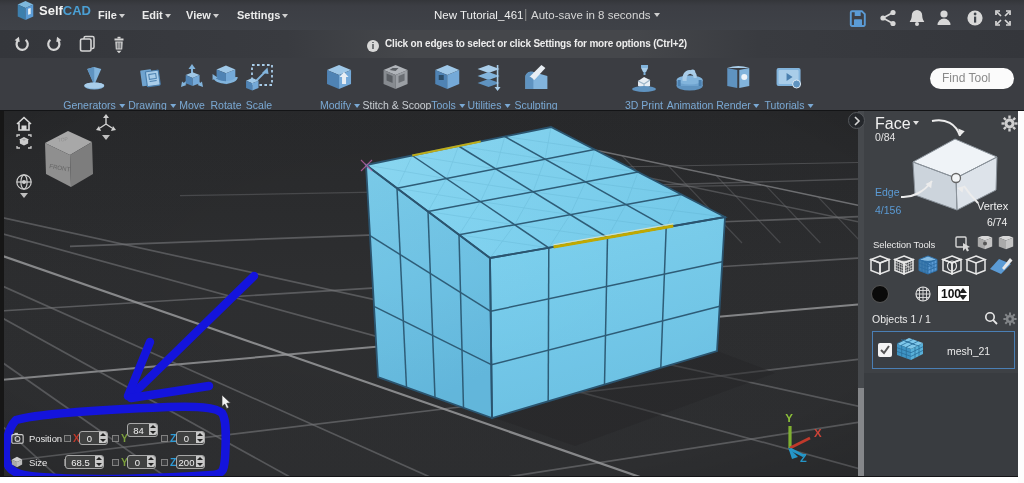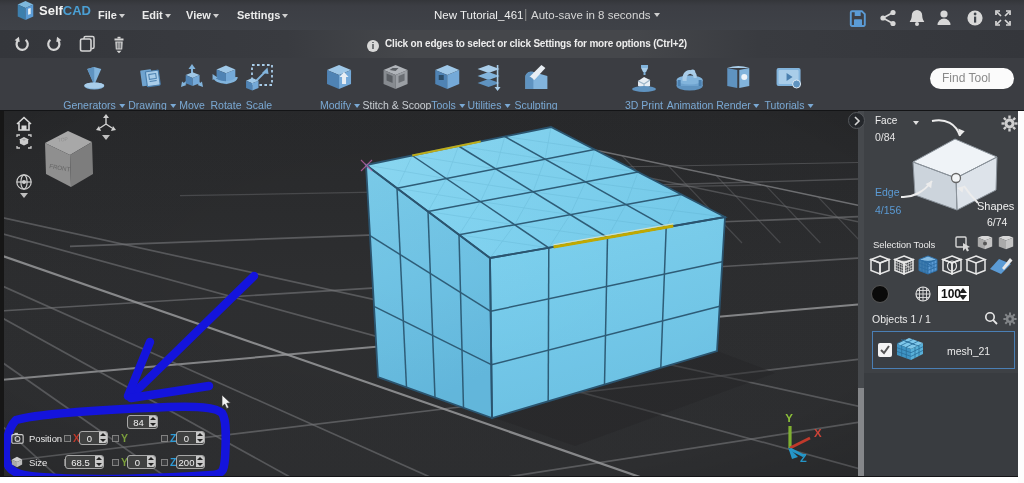--- a/index.html
+++ b/index.html
@@ -412,21 +412,21 @@
     <span class="axl ax" style="left:73px;top:321px">X</span>
     <div class="spin" style="left:79px;top:320px;width:29px">
       <span class="sv">0</span>
       <span class="sb">
         <i class="up"></i>
         <i class="dn"></i>
       </span>
     </div>
     <div class="cb" style="left:112px;top:324px"></div>
     <span class="axl ay" style="left:121px;top:321px">Y</span>
-    <div class="spin" style="left:127px;top:304px;width:31px">
+    <div class="spin" style="left:127px;top:312px;width:31px">
       <span class="sv">84</span>
       <span class="sb">
         <i class="up"></i>
         <i class="dn"></i>
       </span>
     </div>
     <div class="cb" style="left:161px;top:324px"></div>
     <span class="axl az" style="left:170px;top:321px">Z</span>
     <div class="spin" style="left:176px;top:320px;width:29px">
       <span class="sv">0</span>
@@ -467,41 +467,41 @@
         <i class="up"></i>
         <i class="dn"></i>
       </span>
     </div>
   </div>
 <div id="leftblack"></div>
 <div id="divider"></div>
 <div id="divthumb"></div>
 <div id="panel"></div>
 <div id="pc">
-    <span style="position:absolute;left:875px;top:115px;font-size:10px;color:#f0f0f0">Face</span>
+    <span style="position:absolute;left:875px;top:115px;font-size:16px;color:#f0f0f0">Face</span>
     <span class="crt" style="position:absolute;left:911px;top:121px;border-top-color:#e0e0e0"></span>
     <span style="position:absolute;left:875px;top:131px;font-size:10.5px;color:#e4e4e4">0/84</span>
     <svg style="position:absolute;left:1001px;top:115px" width="17" height="17" viewBox="0 0 17 17">
       <path d="M8.5 1 L10 1 L10.5 3.2 L12.7 4.1 L14.6 2.9 L15.9 4.5 L14.5 6.2 L15.2 8.5 L17 9 L17 10.5 ... Z" fill="none"></path>
       <circle cx="8.5" cy="8.5" r="5" fill="#cfcfcf"></circle>
       <circle cx="8.5" cy="8.5" r="2" fill="#3e4247"></circle>
       <g stroke="#cfcfcf" stroke-width="2.4">
         <line x1="8.5" y1="0.5" x2="8.5" y2="3.5"></line>
         <line x1="8.5" y1="13.5" x2="8.5" y2="16.5"></line>
         <line x1="0.5" y1="8.5" x2="3.5" y2="8.5"></line>
         <line x1="13.5" y1="8.5" x2="16.5" y2="8.5"></line>
         <line x1="2.8" y1="2.8" x2="5" y2="5"></line>
         <line x1="12" y1="12" x2="14.2" y2="14.2"></line>
         <line x1="14.2" y1="2.8" x2="12" y2="5"></line>
         <line x1="5" y1="12" x2="2.8" y2="14.2"></line>
       </g>
     </svg>
     <span style="position:absolute;left:875px;top:186px;font-size:10.5px;color:#5b9bd5">Edge</span>
     <span style="position:absolute;left:875px;top:204px;font-size:10.5px;color:#5b9bd5">4/156</span>
-    <span style="position:absolute;left:977px;top:200px;font-size:11px;color:#f0f0f0">Shapes</span>
+    <span style="position:absolute;left:977px;top:200px;font-size:11px;color:#f0f0f0">Vertex</span>
     <span style="position:absolute;left:987px;top:216px;font-size:10.5px;color:#f0f0f0">6/74</span>
     <span style="position:absolute;left:873px;top:239px;font-size:9.5px;letter-spacing:-0.1px;color:#eaeaea">Selection Tools</span>
     <svg style="position:absolute;left:955px;top:236px" width="60" height="16" viewBox="0 0 60 16">
       <rect x="1" y="1" width="10" height="10" rx="1" fill="none" stroke="#d8d8d8" stroke-width="1.4"></rect>
       <polygon points="8,7 8,15 10.5,12.5 12,15.5 14,14.5 12.5,11.8 15,11" fill="#d8d8d8"></polygon>
       <g transform="translate(22,-2) scale(0.8)">
         <polygon points="10,1 19,4.5 10,8 1,4.5" fill="#d8d8d8"></polygon>
         <polygon points="1,4.5 10,8 10,19 1,15.5" fill="#aaa"></polygon>
         <polygon points="19,4.5 10,8 10,19 19,15.5" fill="#c4c4c4"></polygon>
         <circle cx="10" cy="12" r="2.5" fill="#555"></circle>

